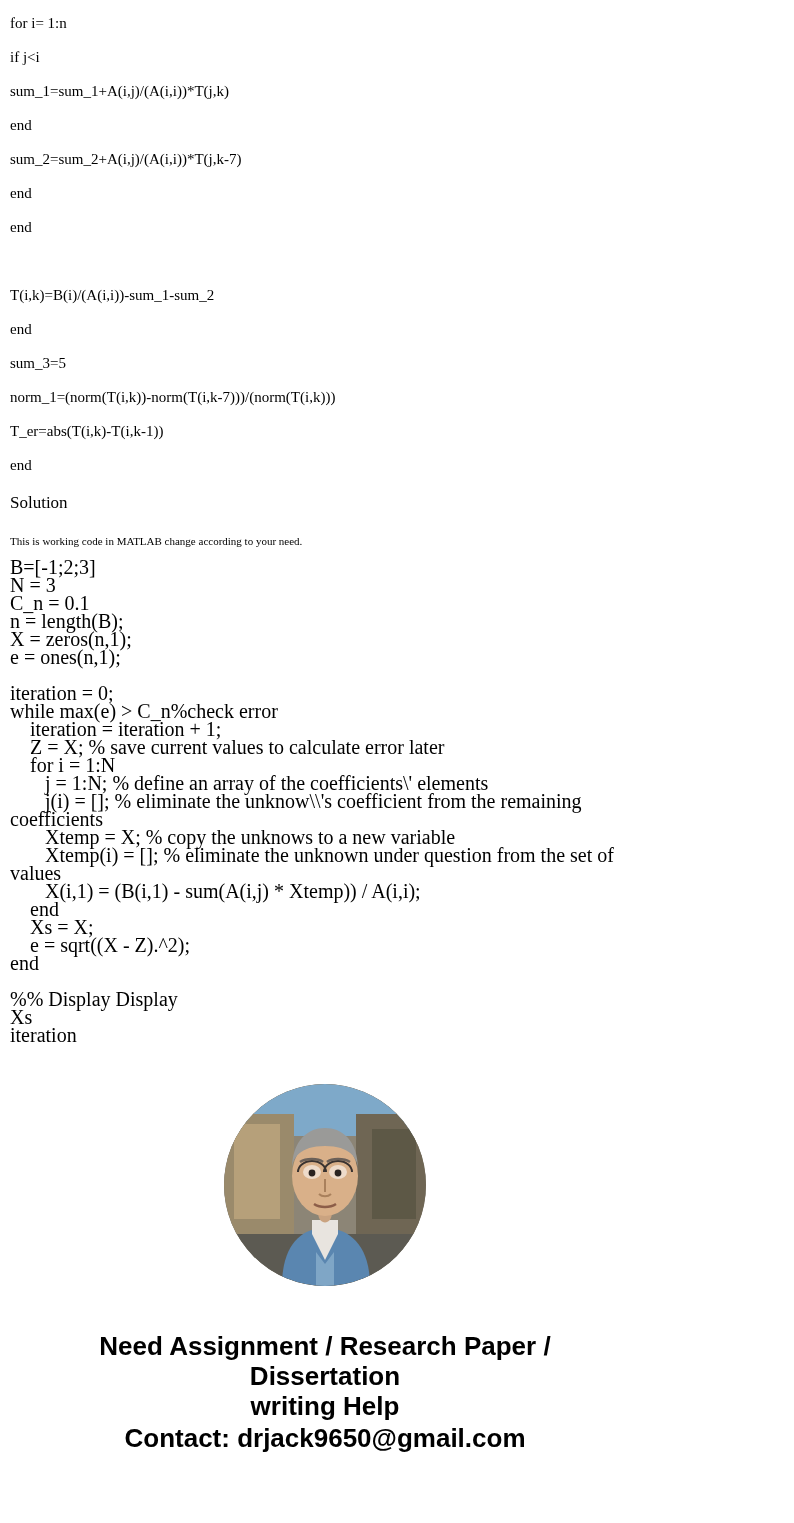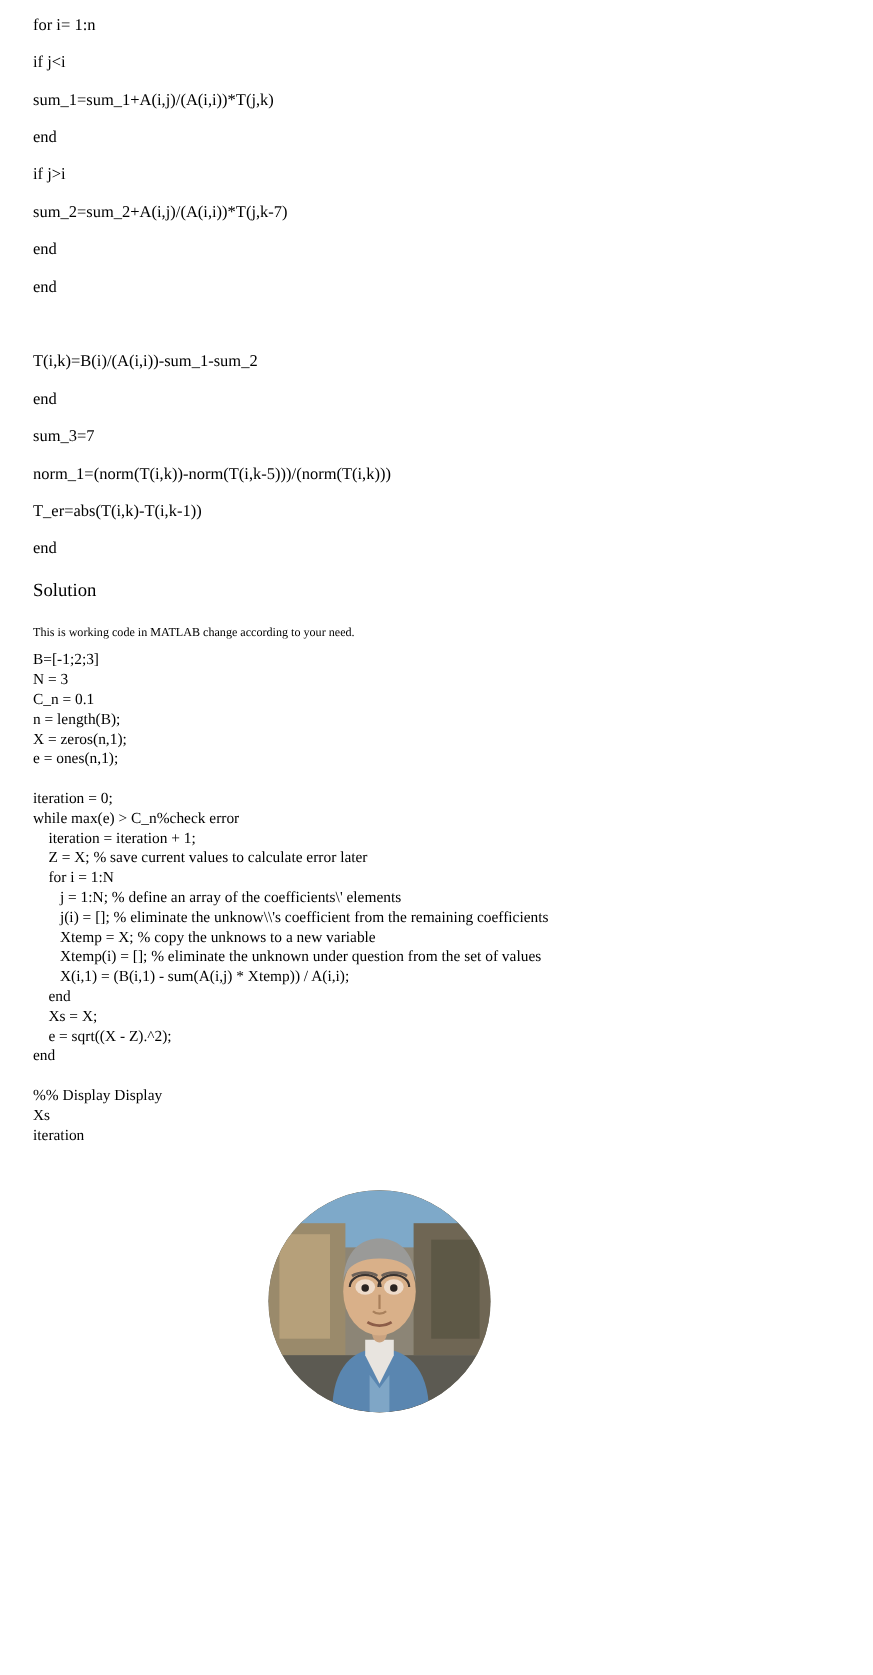--- a/index.html
+++ b/index.html
@@ -11,21 +11,20 @@
     width: 794px;
     font-family: "Liberation Serif", serif;
     color: #000000;
   }
   .page {
     width: 662px;
     min-height: 1523px;
     box-sizing: border-box;
     padding: 6px 12px 0 0;
     position: relative;
-    margin-left: 20px;
   }
   .content {
     padding: 0 10px;
   }
   .pseudo-line {
     font-family: "Liberation Serif", serif;
     font-size: 15px;
     line-height: 34px;
     margin: 0;
     white-space: pre-wrap;
@@ -42,21 +41,21 @@
     margin: 4px 0 4px 0;
   }
   .para {
     font-family: "Liberation Serif", serif;
     font-size: 11px;
     line-height: 34px;
     margin: 0;
   }
   .code-block {
     font-family: "Liberation Serif", serif;
-    font-size: 14px;
+    font-size: 20px;
     line-height: 18px;
     white-space: pre-wrap;
     margin: 0;
   }
   .code-gap {
     height: 18px;
   }
   .avatar-wrap {
     margin-top: 40px;
     display: flex;
@@ -94,29 +93,28 @@
 </head>
 <body>
 
 <div class="page">
   <div class="content">
 
     <p class="pseudo-line">for i= 1:n</p>
     <p class="pseudo-line">if j&lt;i</p>
     <p class="pseudo-line">sum_1=sum_1+A(i,j)/(A(i,i))*T(j,k)</p>
     <p class="pseudo-line">end</p>
-    <p class="pseudo-line">if j&gt;i</p>
     <p class="pseudo-line">sum_2=sum_2+A(i,j)/(A(i,i))*T(j,k-7)</p>
     <p class="pseudo-line">end</p>
     <p class="pseudo-line">end</p>
     <p class="pseudo-line blank"></p>
     <p class="pseudo-line">T(i,k)=B(i)/(A(i,i))-sum_1-sum_2</p>
     <p class="pseudo-line">end</p>
-    <p class="pseudo-line">sum_3=7</p>
-    <p class="pseudo-line">norm_1=(norm(T(i,k))-norm(T(i,k-5)))/(norm(T(i,k)))</p>
+    <p class="pseudo-line">sum_3=5</p>
+    <p class="pseudo-line">norm_1=(norm(T(i,k))-norm(T(i,k-7)))/(norm(T(i,k)))</p>
     <p class="pseudo-line">T_er=abs(T(i,k)-T(i,k-1))</p>
     <p class="pseudo-line">end</p>
 
     <h3 class="section-title">Solution</h3>
 
     <p class="para">This is working code in MATLAB change according to your need.</p>
 
 
     <pre class="code-block">B=[-1;2;3]
 N = 3
@@ -174,15 +172,20 @@
             <path d="M100 88 A14 11 0 0 1 128 88" fill="none" stroke="#3a3330" stroke-width="2"></path>
             <path d="M76 78 C82 74 94 74 99 78" fill="none" stroke="#6b6058" stroke-width="2.5"></path>
             <path d="M103 78 C108 74 120 74 126 78" fill="none" stroke="#6b6058" stroke-width="2.5"></path>
             <path d="M101 95 L101 108 M95 110 C98 113 104 113 107 110" fill="none" stroke="#a9805c" stroke-width="2"></path>
             <path d="M90 120 C96 124 106 124 112 120" fill="none" stroke="#8c5d48" stroke-width="2.5"></path>
           </g>
         </svg>
       </div>
     </div>
 
+    <div class="promo">
+      <span>Need Assignment / Research Paper / Dissertation</span>
+      <span class="line2">writing Help</span>
+      <span class="contact">Contact: drjack9650@gmail.com</span>
+    </div>
 
   </div>
 </div>
 
 </body></html>

